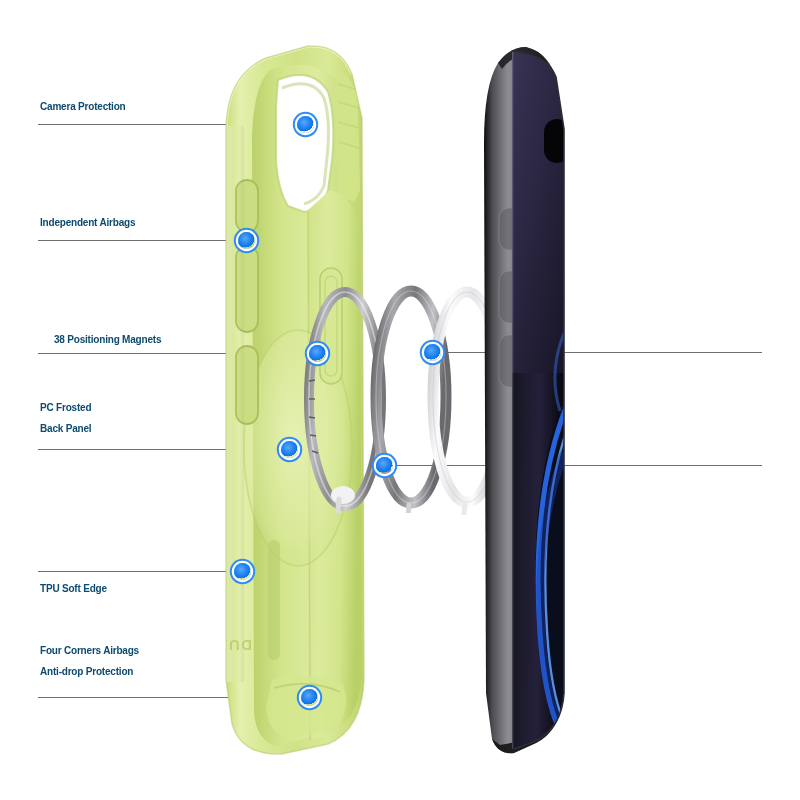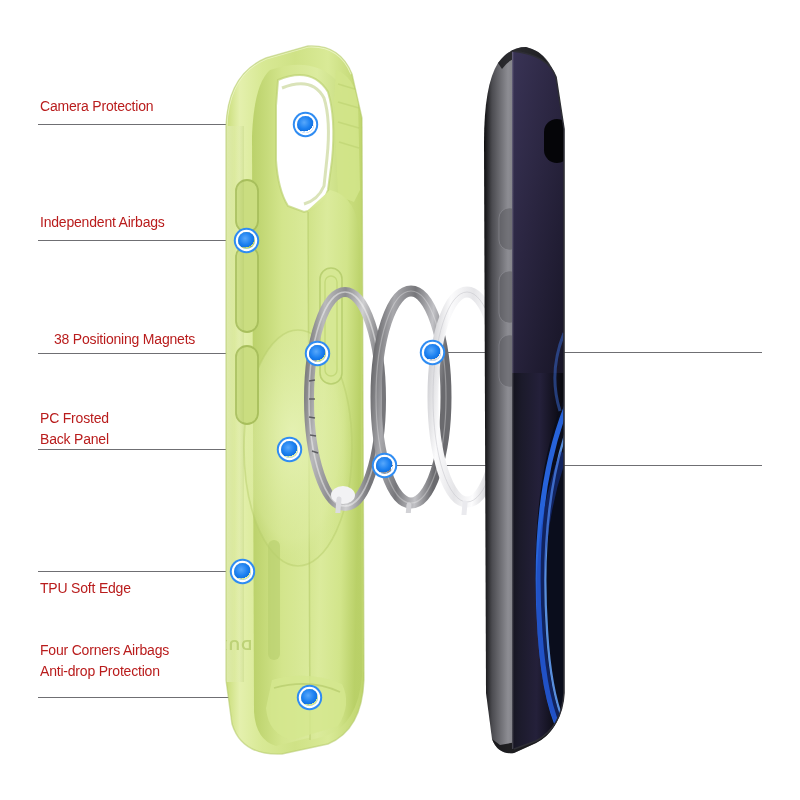--- a/index.html
+++ b/index.html
@@ -5,21 +5,21 @@
   html,body{margin:0;padding:0;background:#ffffff;}
   body{width:800px;height:800px;overflow:hidden;
        font-family:"Liberation Sans","DejaVu Sans",sans-serif;
        -webkit-font-smoothing:antialiased;}
   #stage{position:relative;width:800px;height:800px;background:#fff;overflow:hidden;}
 
   
   .callout{position:absolute;}
   .callout .ctext{
       position:absolute;white-space:pre;
-      font-size:14px;font-weight:400;color:#b91c1c;
+      font-size:10px;font-weight:700;color:#0c4a6e;
       letter-spacing:-0.2px;line-height:21px;
   }
   .callout .cline{
       position:absolute;height:0;border-top:1px solid #6f6f73;
   }
 
   .dot{
       position:absolute;width:17px;height:17px;border-radius:50%;
       background:radial-gradient(circle at 42% 38%,#58a8fb 0%,#1a7ff0 45%,#1472e0 62%,
                  rgba(255,255,255,0) 63%);
@@ -273,21 +273,21 @@
   </div>
   <div class="dot" style="left:238px;top:232px;"></div>
 
   <div class="callout left">
     <div class="ctext" style="left:54px;top:329px;">38 Positioning Magnets</div>
     <div class="cline" style="left:38px;top:353px;width:280px;"></div>
   </div>
   <div class="dot" style="left:309px;top:345px;"></div>
 
   <div class="callout left">
-    <div class="ctext" style="left:40px;top:408px;text-align:right;">PC Frosted
+    <div class="ctext" style="left:40px;top:397px;text-align:right;">PC Frosted
 Back Panel</div>
     <div class="cline" style="left:38px;top:449px;width:250px;"></div>
   </div>
   <div class="dot" style="left:281px;top:441px;"></div>
 
   <div class="callout left">
     <div class="ctext" style="left:40px;top:546px;margin-top:32px;">TPU Soft Edge</div>
     <div class="cline" style="left:38px;top:571px;width:203px;"></div>
   </div>
   <div class="dot" style="left:234px;top:563px;"></div>

